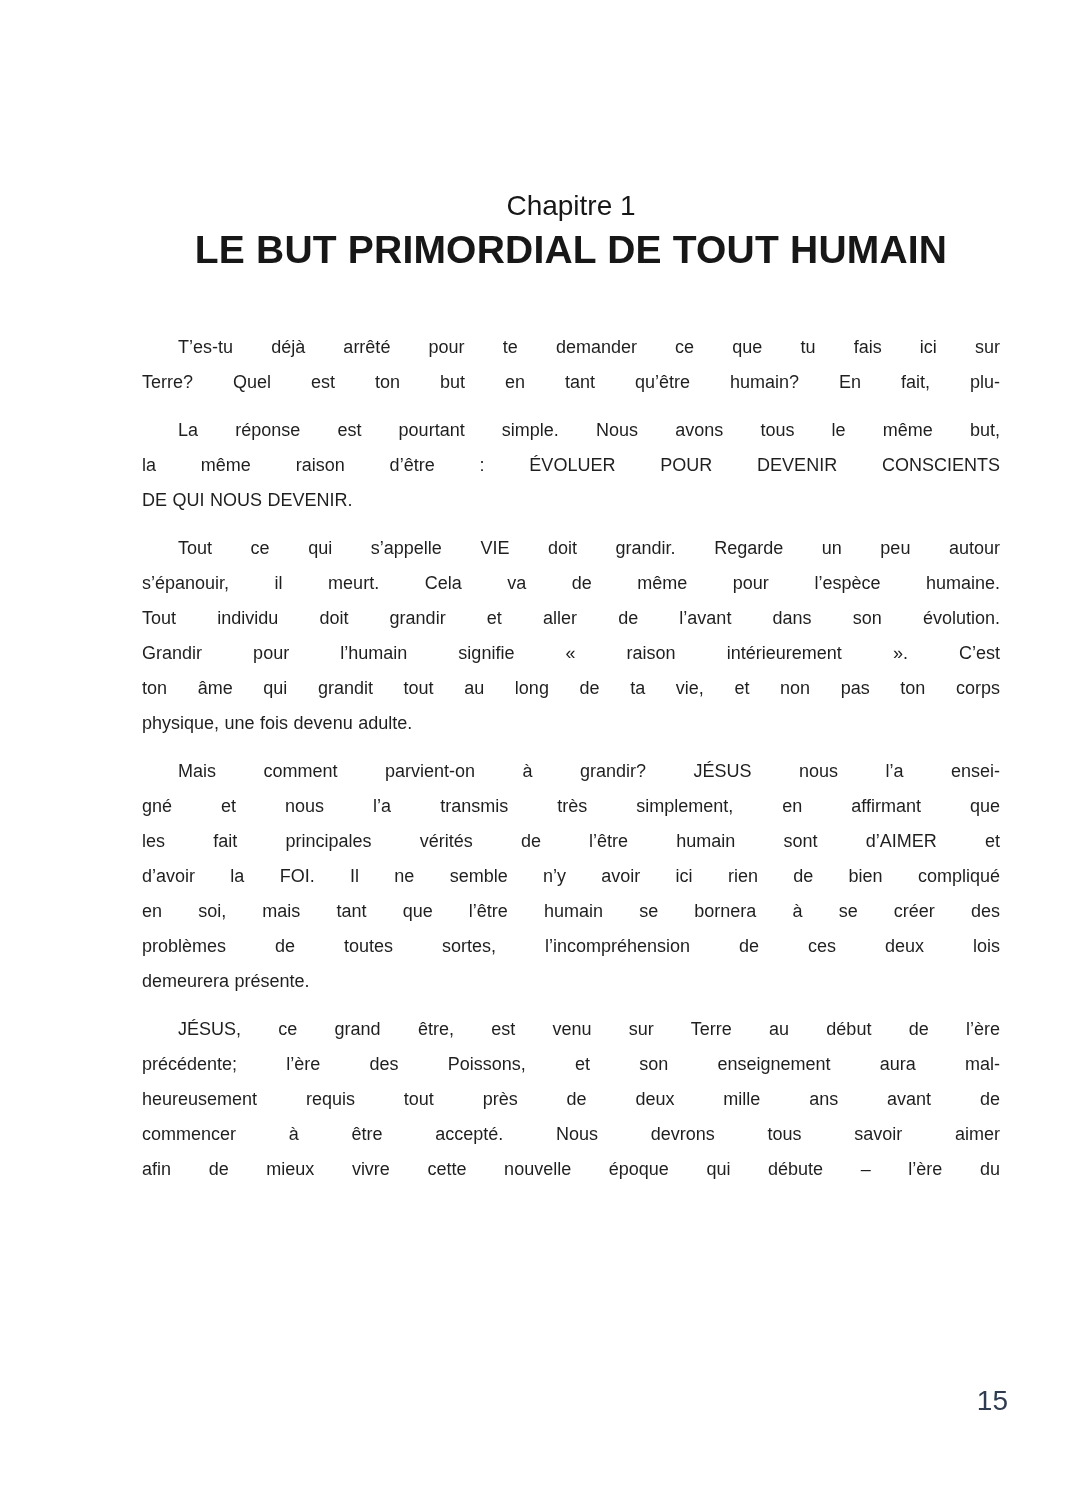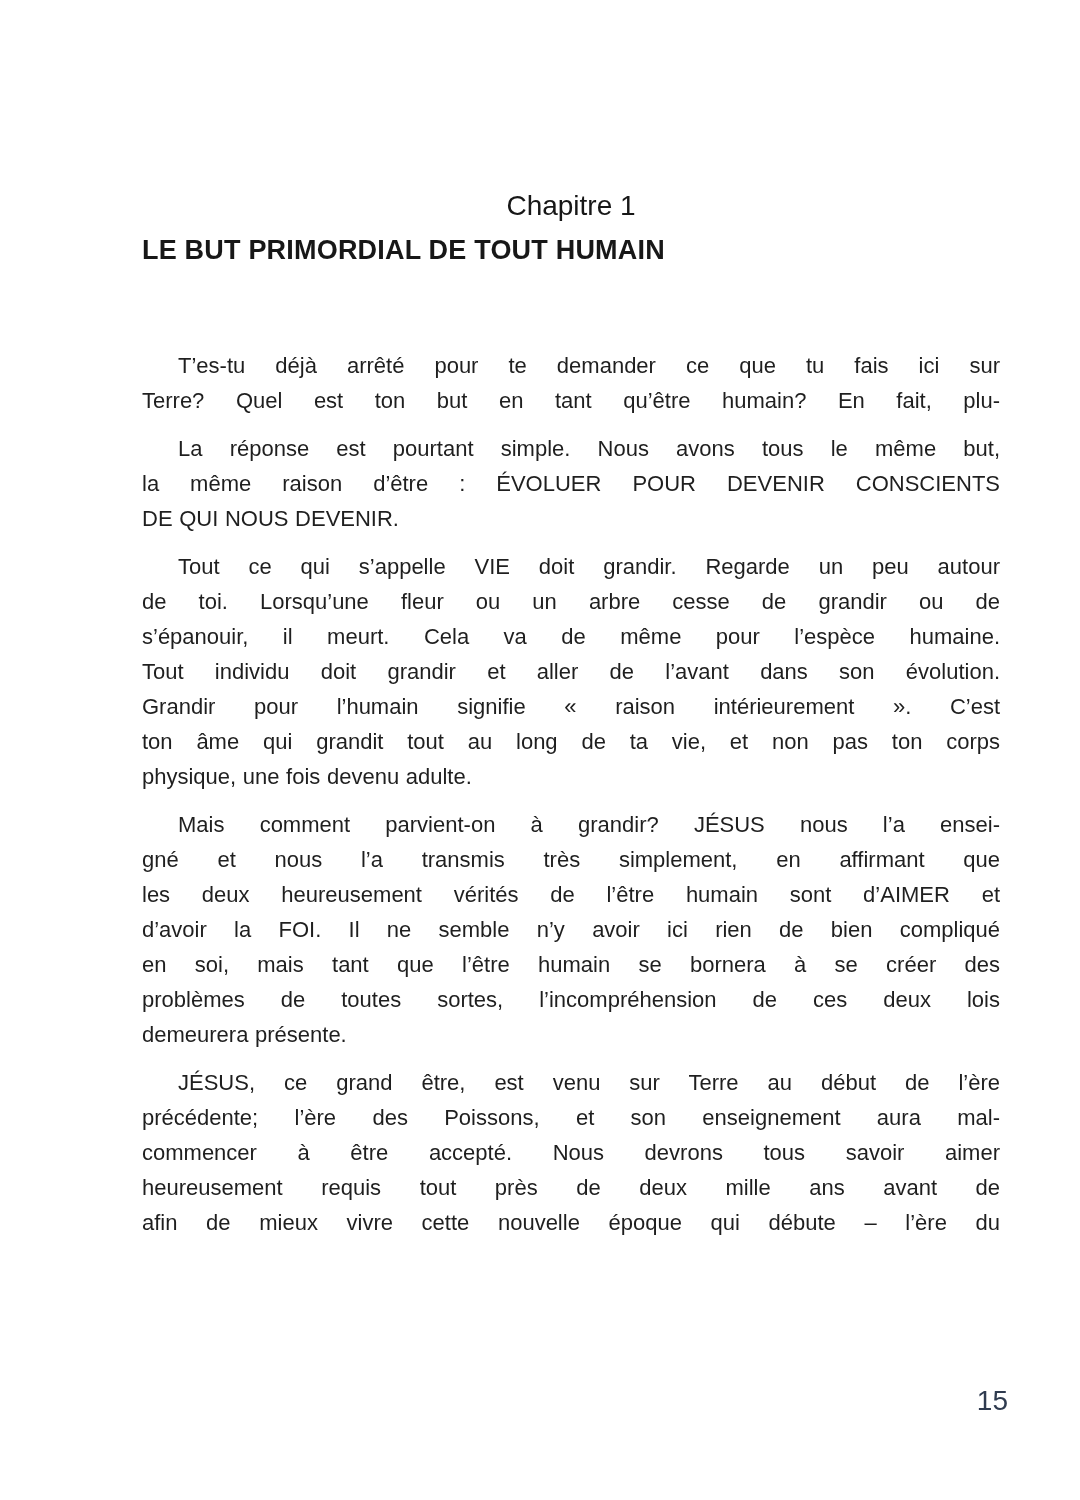--- a/index.html
+++ b/index.html
@@ -20,30 +20,31 @@
     width:858px;
   }
   .chapter-label{
     text-align:center;
     font-size:28px;
     line-height:32px;
     color:var(--title);
     font-weight:400;
   }
   .chapter-title{
-    font-size:27px;
+    text-align:center;
+    font-size:39px;
     line-height:38px;
     font-weight:700;
     letter-spacing:0.2px;
     color:var(--title);
     margin-top:9px;
   }
   .body-text{
-    margin-top:79px;
-    font-size:22px;
+    margin-top:61px;
+    font-size:18px;
     line-height:35px;
     color:var(--text);
   }
   .paragraph{ margin:0 0 13px 0; }
   .line{
     text-align:justify;
     text-align-last:justify;
     word-spacing:0.5px;
   }
   .line.indent{ text-indent:36px; }
@@ -69,39 +70,38 @@
           <div class="line indent">T’es-tu déjà arrêté pour te demander ce que tu fais ici sur</div>
           <div class="line">Terre? Quel est ton but en tant qu’être humain? En fait, plu-</div>
         </div>
         <div class="paragraph">
           <div class="line indent">La réponse est pourtant simple. Nous avons tous le même but,</div>
           <div class="line">la même raison d’être : ÉVOLUER POUR DEVENIR CONSCIENTS</div>
           <div class="line left">DE QUI NOUS DEVENIR.</div>
         </div>
         <div class="paragraph">
           <div class="line indent">Tout ce qui s’appelle VIE doit grandir. Regarde un peu autour</div>
-          <div class="line">de toi. Lorsqu’une fleur ou un arbre cesse de grandir ou de</div>
           <div class="line">s’épanouir, il meurt. Cela va de même pour l’espèce humaine.</div>
           <div class="line">Tout individu doit grandir et aller de l’avant dans son évolution.</div>
           <div class="line">Grandir pour l’humain signifie « raison intérieurement ». C’est</div>
           <div class="line">ton âme qui grandit tout au long de ta vie, et non pas ton corps</div>
           <div class="line left">physique, une fois devenu adulte.</div>
         </div>
         <div class="paragraph">
           <div class="line indent">Mais comment parvient-on à grandir? JÉSUS nous l’a ensei-</div>
           <div class="line">gné et nous l’a transmis très simplement, en affirmant que</div>
-          <div class="line">les deux heureusement vérités de l’être humain sont d’AIMER et</div>
+          <div class="line">les fait principales vérités de l’être humain sont d’AIMER et</div>
           <div class="line">d’avoir la FOI. Il ne semble n’y avoir ici rien de bien compliqué</div>
           <div class="line">en soi, mais tant que l’être humain se bornera à se créer des</div>
           <div class="line">problèmes de toutes sortes, l’incompréhension de ces deux lois</div>
           <div class="line left">demeurera présente.</div>
         </div>
         <div class="paragraph">
           <div class="line indent">JÉSUS, ce grand être, est venu sur Terre au début de l’ère</div>
           <div class="line">précédente; l’ère des Poissons, et son enseignement aura mal-</div>
+          <div class="line">heureusement requis tout près de deux mille ans avant de</div>
           <div class="line">commencer à être accepté. Nous devrons tous savoir aimer</div>
-          <div class="line">heureusement requis tout près de deux mille ans avant de</div>
           <div class="line">afin de mieux vivre cette nouvelle époque qui débute – l’ère du</div>
         </div>
       </div>
   </div>
   <div class="page-number">15</div>
 </div>
 
 </body></html>

